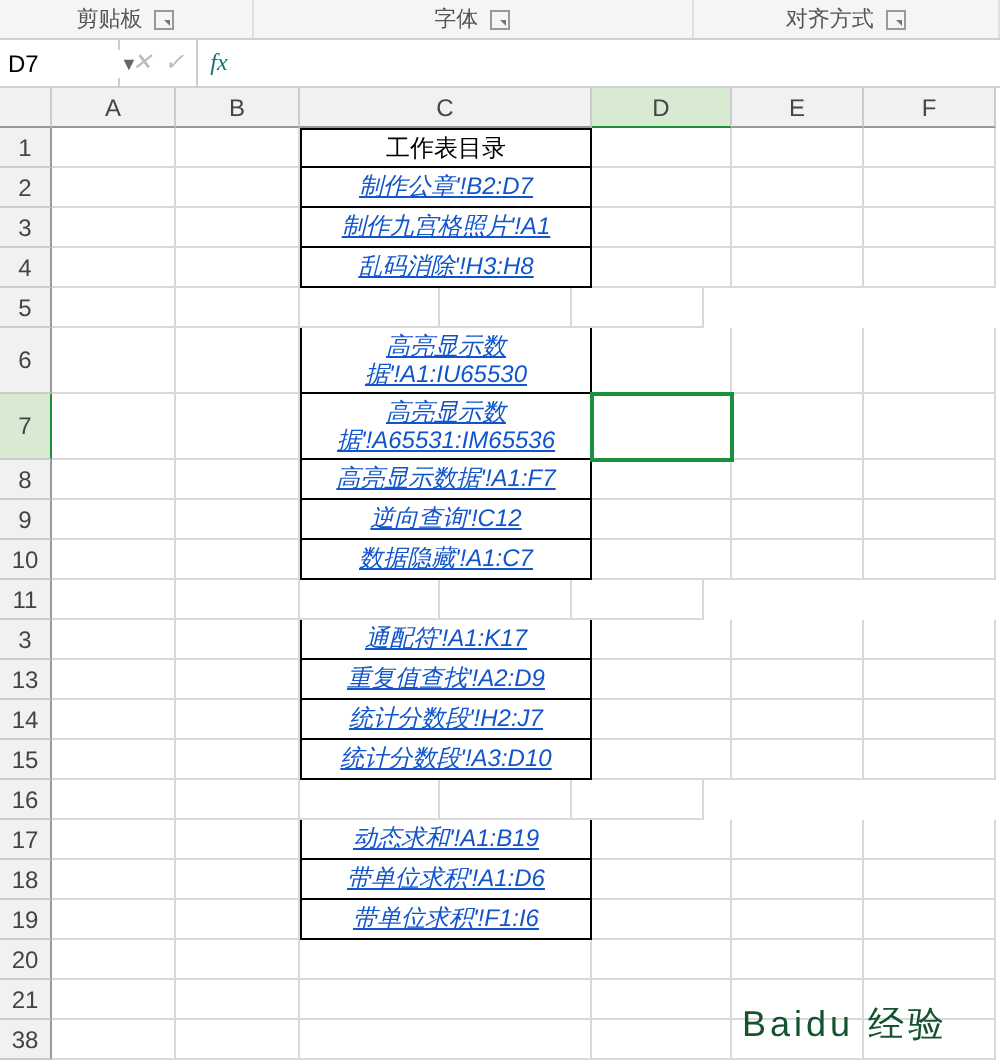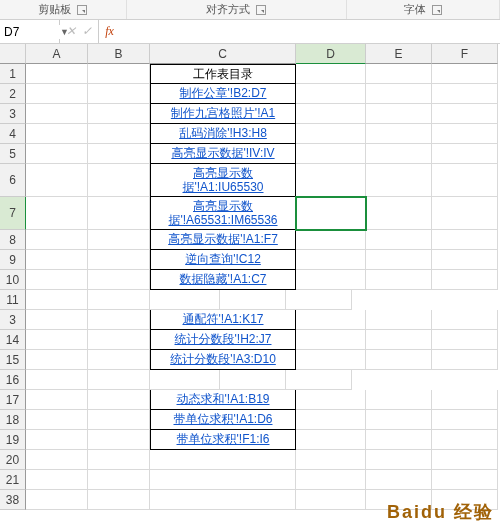--- a/index.html
+++ b/index.html
@@ -12,21 +12,21 @@
   .ribbon-group:nth-child(3){ width: 160px; justify-content: center; }
   .dialog-launcher { width: 10px; height: 10px; margin-left: 6px; border: 1px solid #999; position: relative; }
   .dialog-launcher::after { content:""; position:absolute; right:1px; bottom:1px; width:0;height:0; border-left:3px solid transparent; border-top:3px solid #777; }
   
   .namebox-row { display: flex; height: 24px; border-bottom: 1px solid #d0d0d0; background: #fff; align-items: stretch; }
   .namebox { width: 60px; display: flex; align-items: center; border-right: 1px solid #ccc; padding: 0 4px; }
   .namebox input { border: none; outline: none; width: 56px; font-size: 12px; }
   .namebox .dd { width: 12px; text-align: center; color: #666; font-size: 9px; cursor: pointer; }
   .fx-btns { display:flex; align-items:center; gap:6px; padding:0 6px; border-right:1px solid #ccc; color:#bbb; }
   .fx-btns span { font-style: italic; font-family: "Times New Roman", serif; }
-  .fx-label { display:flex; align-items:center; padding:0 6px; color:#c2410c; font-style: italic; font-family:"Times New Roman", serif; }
+  .fx-label { display:flex; align-items:center; padding:0 6px; color:#0f766e; font-style: italic; font-family:"Times New Roman", serif; }
   .formula-input { flex:1; border:none; outline:none; padding:0 6px; font-size:12px; }
   .corner { width: 26px; height: 20px; background:#f1f1f1; border-right:1px solid #ccc; border-bottom:1px solid #999; }
   .col-headers { display:flex; height:20px; background:#f1f1f1; }
   .col-headers .ch { border-right:1px solid #ccc; border-bottom:1px solid #999; display:flex; align-items:center; justify-content:center; color:#444; font-size:12px; }
   
   .grid-wrap { display:flex; flex-direction:column; }
   .row { display:flex; }
   .rh { width:26px; background:#f1f1f1; border-right:1px solid #999; border-bottom:1px solid #ccc; display:flex; align-items:center; justify-content:center; color:#444; font-size:12px; }
   .cell { border-right:1px solid #d9d9d9; border-bottom:1px solid #d9d9d9; display:flex; align-items:center; justify-content:center; font-size:12px; overflow:hidden; white-space:normal; text-align:center; line-height:1.2; padding:1px 2px; }
   
@@ -38,42 +38,42 @@
   .col-F { width: 66px; }
   
   .h-std { height: 20px; }
   .h-tall { height: 33px; }
   .thick-left { border-left:1px solid #000 !important; }
   .thick-right { border-right:1px solid #000 !important; }
   .thick-top { border-top:1px solid #000 !important;align-items:center; }
   .thick-bottom { border-bottom:1px solid #000 !important; }
   
   .header-text { color:#000; }
-  .link-text { color:#1155cc; text-decoration: underline; cursor:pointer; font-family: "SimSun","Arial"; }
+  .link-text { color:#1155cc; text-decoration: underline; cursor:pointer; font-family: "SimSun","Arial"; font-style: italic; }
   
   .active-cell { outline: 2px solid #1a8f3c; outline-offset: -1px; position:relative; z-index:2; }
   .active-rh { background:#d9ead3 !important; border-right-color:#1a8f3c !important; }
   .active-ch { background:#d9ead3 !important; border-bottom-color:#1a8f3c !important; }
   
-  .watermark { position:absolute; right:6px; bottom:8px; color:#a16207; font-size:18px; font-weight:700; letter-spacing:2px; pointer-events:none; }
+  .watermark { position:absolute; right:26px; bottom:8px; color:#14532d; font-size:18px; font-weight:400; letter-spacing:2px; pointer-events:none; }
 </style>
 </head>
 <body>
 
 <div class="ribbon-labels">
   <div class="ribbon-group">
     <span>剪贴板</span>
     <span class="dialog-launcher"></span>
   </div>
   <div class="ribbon-group">
+    <span>字体</span>
+    <span class="dialog-launcher"></span>
+  </div>
+  <div class="ribbon-group">
     <span>对齐方式</span>
-    <span class="dialog-launcher"></span>
-  </div>
-  <div class="ribbon-group">
-    <span>字体</span>
     <span class="dialog-launcher"></span>
   </div>
 </div>
 
 <div class="namebox-row">
   <div class="namebox">
     <input value="D7" style="">
     <span class="dd">▼</span>
   </div>
   <div class="fx-btns">
@@ -138,23 +138,20 @@
           <span class="link-text">乱码消除'!H3:H8</span>
         </div>
         <div class="cell col-D h-std"></div>
         <div class="cell col-E h-std"></div>
         <div class="cell col-F h-std"></div>
       </div>
       <div class="row">
         <div class="rh h-std">5</div>
         <div class="cell col-A h-std"></div>
         <div class="cell col-B h-std"></div>
-        <div class="cell col-C h-std thick-left thick-right thick-bottom">
-          <span class="link-text">高亮显示数据'!IV:IV</span>
-        </div>
         <div class="cell col-D h-std"></div>
         <div class="cell col-E h-std"></div>
         <div class="cell col-F h-std"></div>
       </div>
       <div class="row">
         <div class="rh h-tall">6</div>
         <div class="cell col-A h-tall"></div>
         <div class="cell col-B h-tall"></div>
         <div class="cell col-C h-tall thick-left thick-right thick-bottom">
           <span class="link-text">高亮显示数据'!A1:IU65530</span>
@@ -220,20 +217,31 @@
         <div class="cell col-A h-std"></div>
         <div class="cell col-B h-std"></div>
         <div class="cell col-C h-std thick-left thick-right thick-bottom">
           <span class="link-text">通配符'!A1:K17</span>
         </div>
         <div class="cell col-D h-std"></div>
         <div class="cell col-E h-std"></div>
         <div class="cell col-F h-std"></div>
       </div>
       <div class="row">
+        <div class="rh h-std">13</div>
+        <div class="cell col-A h-std"></div>
+        <div class="cell col-B h-std"></div>
+        <div class="cell col-C h-std thick-left thick-right thick-bottom">
+          <span class="link-text">重复值查找'!A2:D9</span>
+        </div>
+        <div class="cell col-D h-std"></div>
+        <div class="cell col-E h-std"></div>
+        <div class="cell col-F h-std"></div>
+      </div>
+      <div class="row">
         <div class="rh h-std">14</div>
         <div class="cell col-A h-std"></div>
         <div class="cell col-B h-std"></div>
         <div class="cell col-C h-std thick-left thick-right thick-bottom">
           <span class="link-text">统计分数段'!H2:J7</span>
         </div>
         <div class="cell col-D h-std"></div>
         <div class="cell col-E h-std"></div>
         <div class="cell col-F h-std"></div>
       </div>

